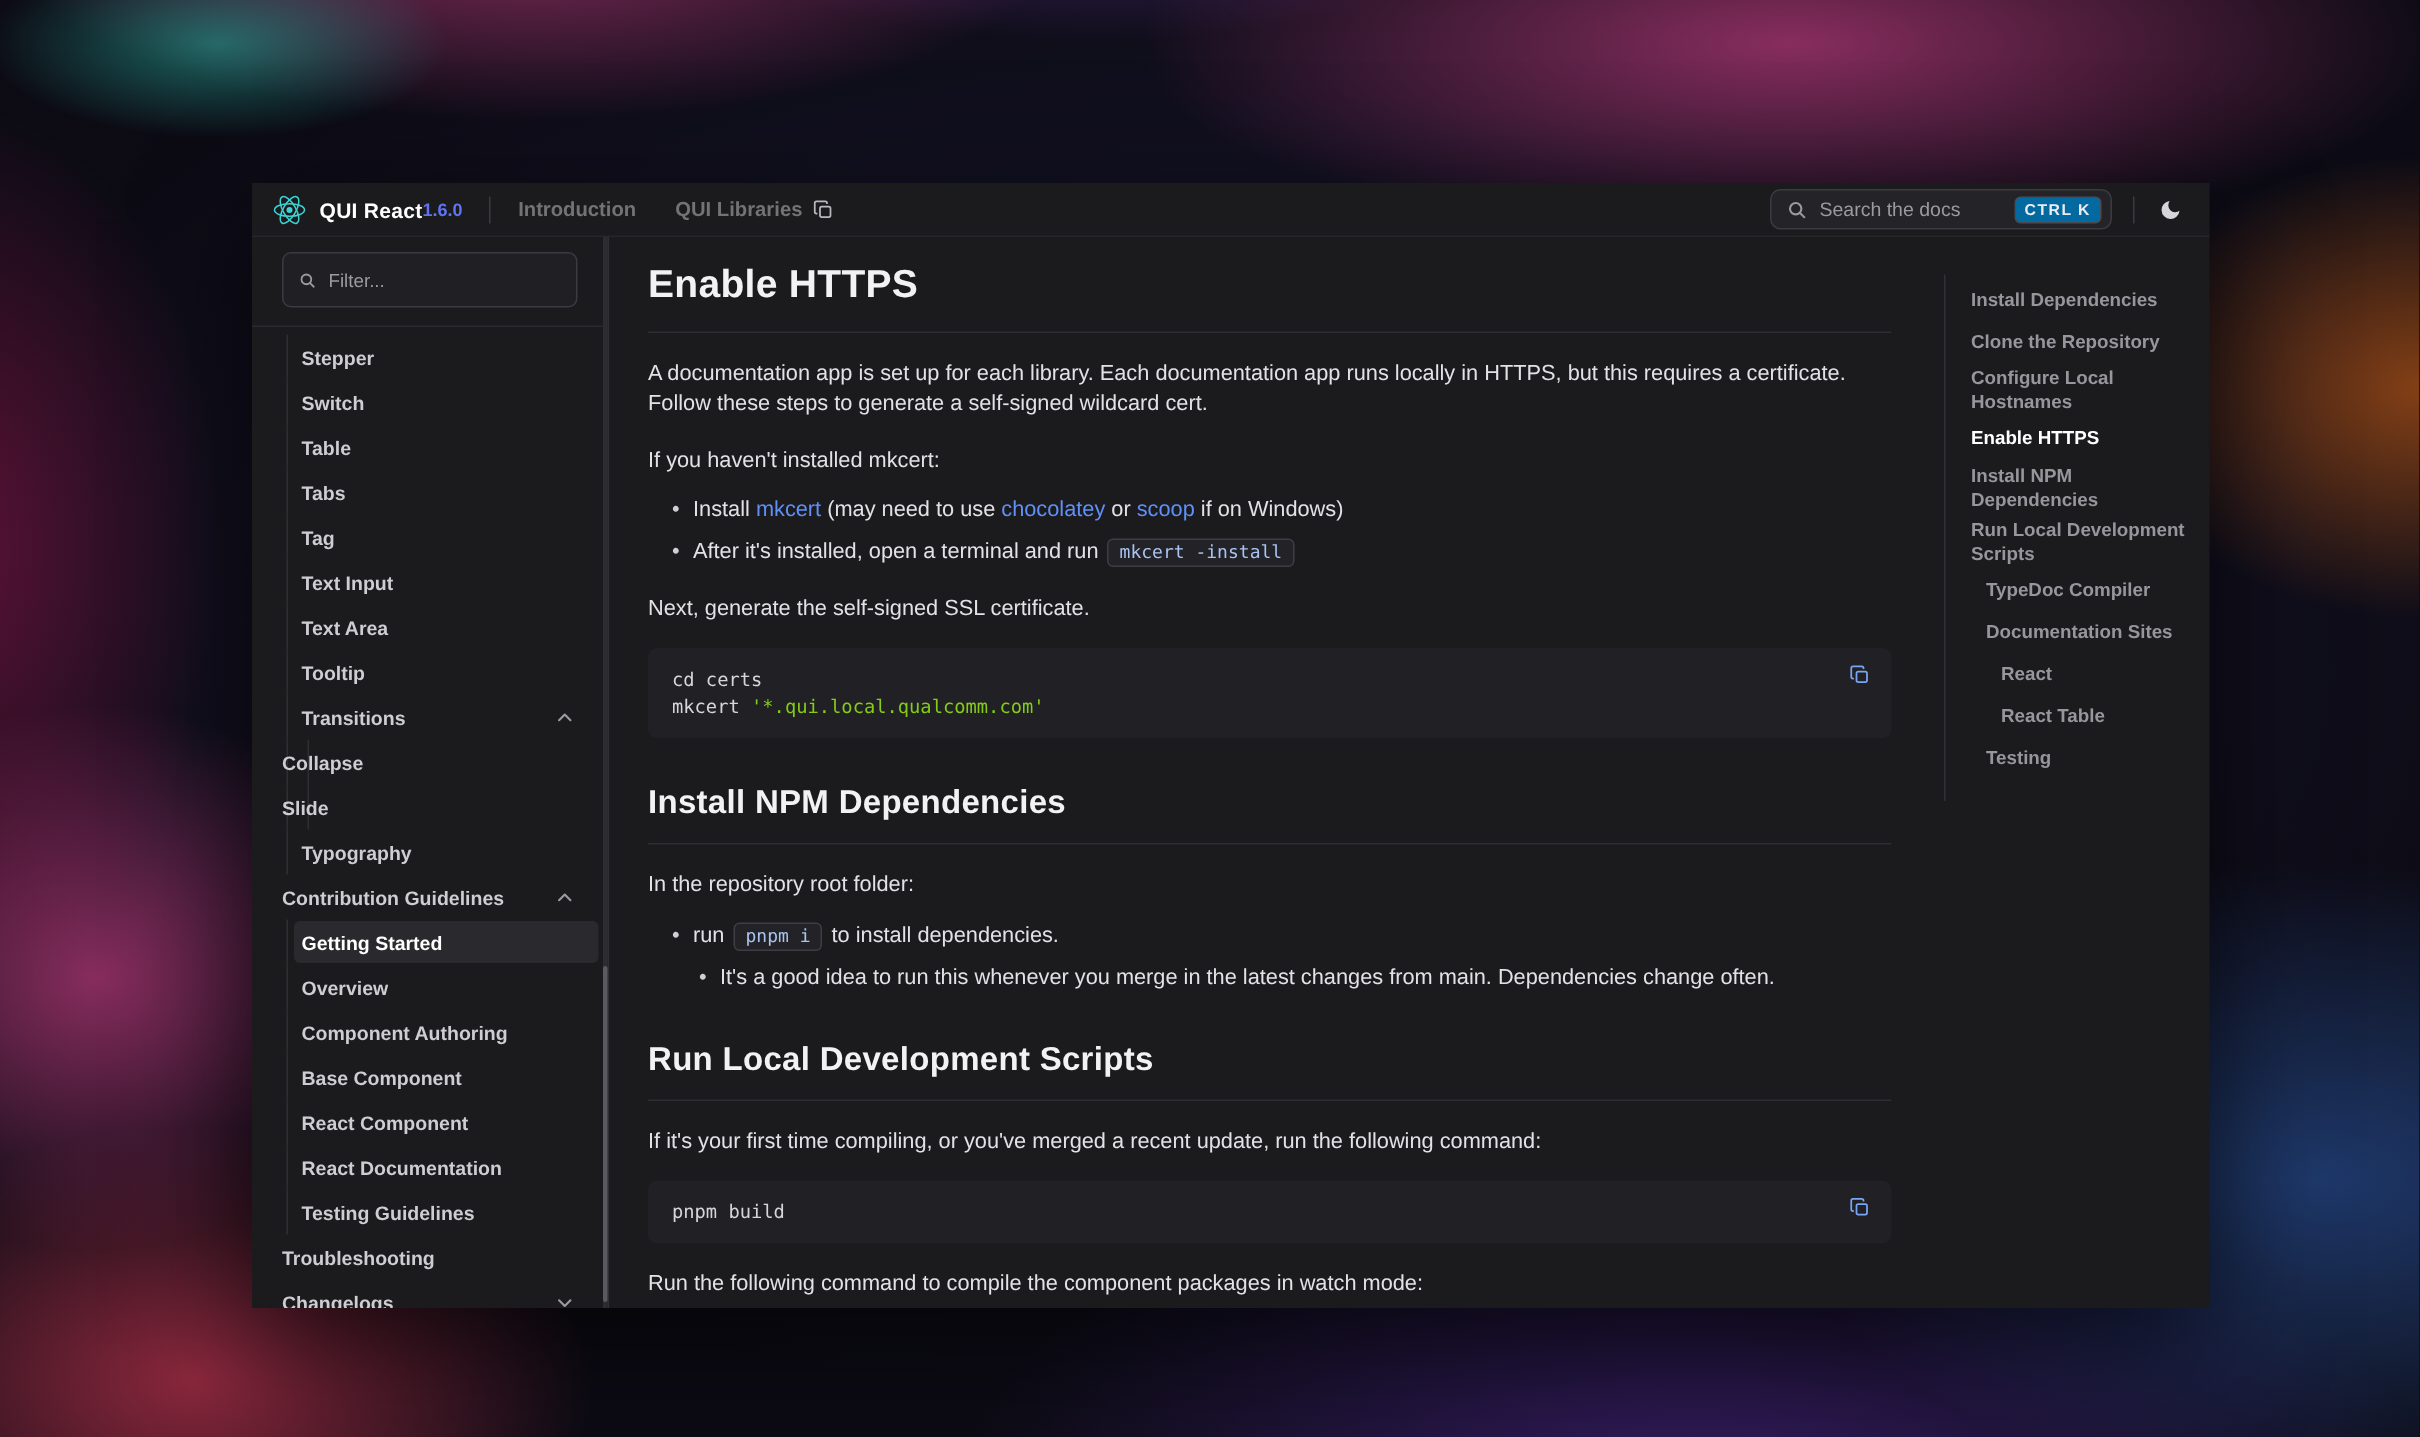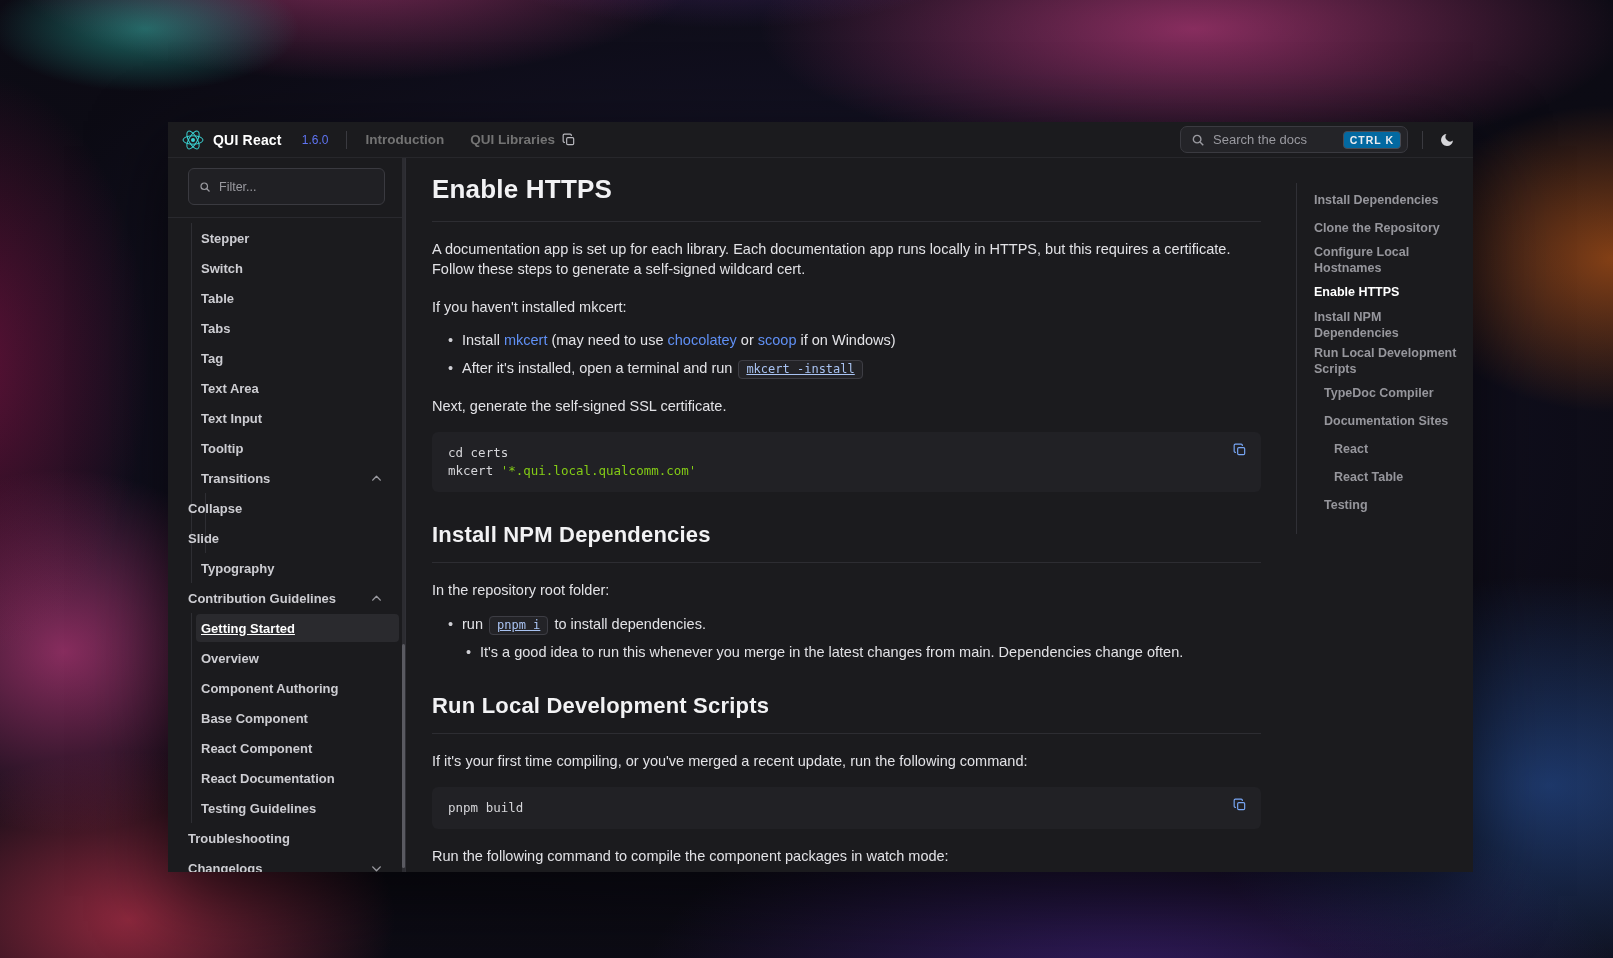--- a/index.html
+++ b/index.html
@@ -26,21 +26,21 @@
 
   
   .window { position:absolute; left:168px; top:122px; width:1305px; height:750px;
     background:#1b1b1e; color:#e2e2e6; box-shadow:0 24px 70px rgba(0,0,0,.6);
     display:flex; flex-direction:column; overflow:hidden; }
 
   
   .navbar { flex:0 0 36px; display:flex; align-items:center; padding:0 16px 0 14px;
     border-bottom:1px solid #27272b; background:#1b1b1e; }
   .brand-title { font-size:14px; font-weight:700; color:#fff; margin-left:9px; letter-spacing:.2px; }
-  .brand-version { font-size:12px; font-weight:400; color:#5f74f2; margin-left:20px; }
+  .brand-version { font-size:12px; font-weight:700; color:#5f74f2; margin-left:0; }
   .nav-divider { width:1px; height:18px; background:#3a3a40; margin:0 18px; }
   .nav-links { display:flex; align-items:center; gap:26px; }
   .nav-link { display:flex; align-items:center; gap:7px; font-size:13.5px; font-weight:600;
     color:#737373; text-decoration:none; cursor:pointer; }
   .nav-link svg { color:#b9b9bf; }
   .nav-right { margin-left:auto; display:flex; align-items:center; }
   .searchbox { width:228px; height:27px; background:#242428; border:1px solid #3a3a40;
     border-radius:7px; display:flex; align-items:center; gap:8px; padding:0 6px 0 10px; }
   .searchbox input { flex:1; min-width:0; background:transparent; border:none; outline:none;
     font-size:13px; color:#5eead4; font-family:inherit; }
@@ -66,40 +66,40 @@
   .si.l0 { padding-left:20px; }
   .si.l1 { padding-left:33px; }
   .si.l2 { padding-left:20px; }
   .si.l1::before, .si.l2::before { content:''; position:absolute; left:23px; top:0; bottom:0;
     width:1px; background:#2e2e33; }
   .si.l2::after { content:''; position:absolute; left:37px; top:0; bottom:0; width:1px; background:#2e2e33; }
   .si .label { position:relative; z-index:1; }
   .si .chev { margin-left:auto; position:relative; z-index:1; color:#9a9aa0; display:flex; }
   .si .active-bg { position:absolute; left:28px; right:6px; top:1px; bottom:1px;
     background:#2a2a2e; border-radius:4px; }
-  .si.active { color:#ffffff;text-decoration:underline; }
+  .si.active { color:#ffffff; }
   .side-scroll-track { position:absolute; right:0px; top:0; bottom:0; width:3px; background:#2c2c31; }
   .side-scroll-thumb { position:absolute; right:0px; top:68%; height:31.5%; width:3px;
     background:#5a5a61; border-radius:2px; }
 
   
   .main { flex:1; min-width:0; padding:10px 35px 0 26px; overflow:hidden; }
   .h1 { font-size:26px; font-weight:700; color:#f2f2f4; letter-spacing:.2px;
     padding:6px 0 16px; border-bottom:1px solid #2d2d32; }
   .h2 { font-size:22px; font-weight:700; color:#f2f2f4; letter-spacing:.2px;
     margin-top:30px; padding-bottom:14px; border-bottom:1px solid #2d2d32; }
   .para { margin-top:17px; font-size:14.5px; line-height:1.4; color:#e2e2e6; }
   ul.bullets { margin-top:13px; padding-left:30px; list-style:none; }
   ul.bullets ul.bullets { margin-top:7px; padding-left:18px; }
   ul.bullets li { position:relative; margin-bottom:7px; font-size:14.5px; line-height:1.45; color:#e2e2e6; }
   ul.bullets li::before { content:'•'; position:absolute; left:-14px; color:#cfcfd4; }
   .tlink { color:#6090f5; text-decoration:none; cursor:pointer; }
   .icode { font-family:"DejaVu Sans Mono","Liberation Mono",monospace; font-size:12px;
     color:#a9c3f2; background:#232327; border:1px solid #3d3d44; border-radius:4px;
-    padding:1px 7px 2px; margin:0 2px; white-space:nowrap;text-decoration:underline; }
+    padding:1px 7px 2px; margin:0 2px; white-space:nowrap; }
   .codeblock { position:relative; margin-top:16px; background:#212125; border-radius:6px;
     padding:12px 46px 12px 16px; }
   .codeblock pre { font-family:"DejaVu Sans Mono","Liberation Mono",monospace; font-size:12.5px;
     line-height:1.45; color:#d6d6da; white-space:pre; }
   .tok-string { color:#84cc16; }
   .copy-btn { position:absolute; top:9px; right:12px; background:none; border:none; cursor:pointer;
     color:#78a6f5; display:flex; padding:2px; }
 
   
   .toc { flex:0 0 177px; width:177px; padding:25px 6px 0 0; }
@@ -189,24 +189,24 @@
           <div class="si l1">
             <span class="label">Table</span>
           </div>
           <div class="si l1">
             <span class="label">Tabs</span>
           </div>
           <div class="si l1">
             <span class="label">Tag</span>
           </div>
           <div class="si l1">
+            <span class="label">Text Input</span>
+          </div>
+          <div class="si l1">
             <span class="label">Text Area</span>
-          </div>
-          <div class="si l1">
-            <span class="label">Text Input</span>
           </div>
           <div class="si l1">
             <span class="label">Tooltip</span>
           </div>
           <div class="si l1">
             <span class="label">Transitions</span>
             <span class="chev">
               <svg width="13" height="13" viewBox="0 0 24 24" fill="none" stroke="currentColor" stroke-width="2.6" stroke-linecap="round" stroke-linejoin="round">
                 <polyline points="5 15 12 8 19 15"></polyline>
               </svg>

